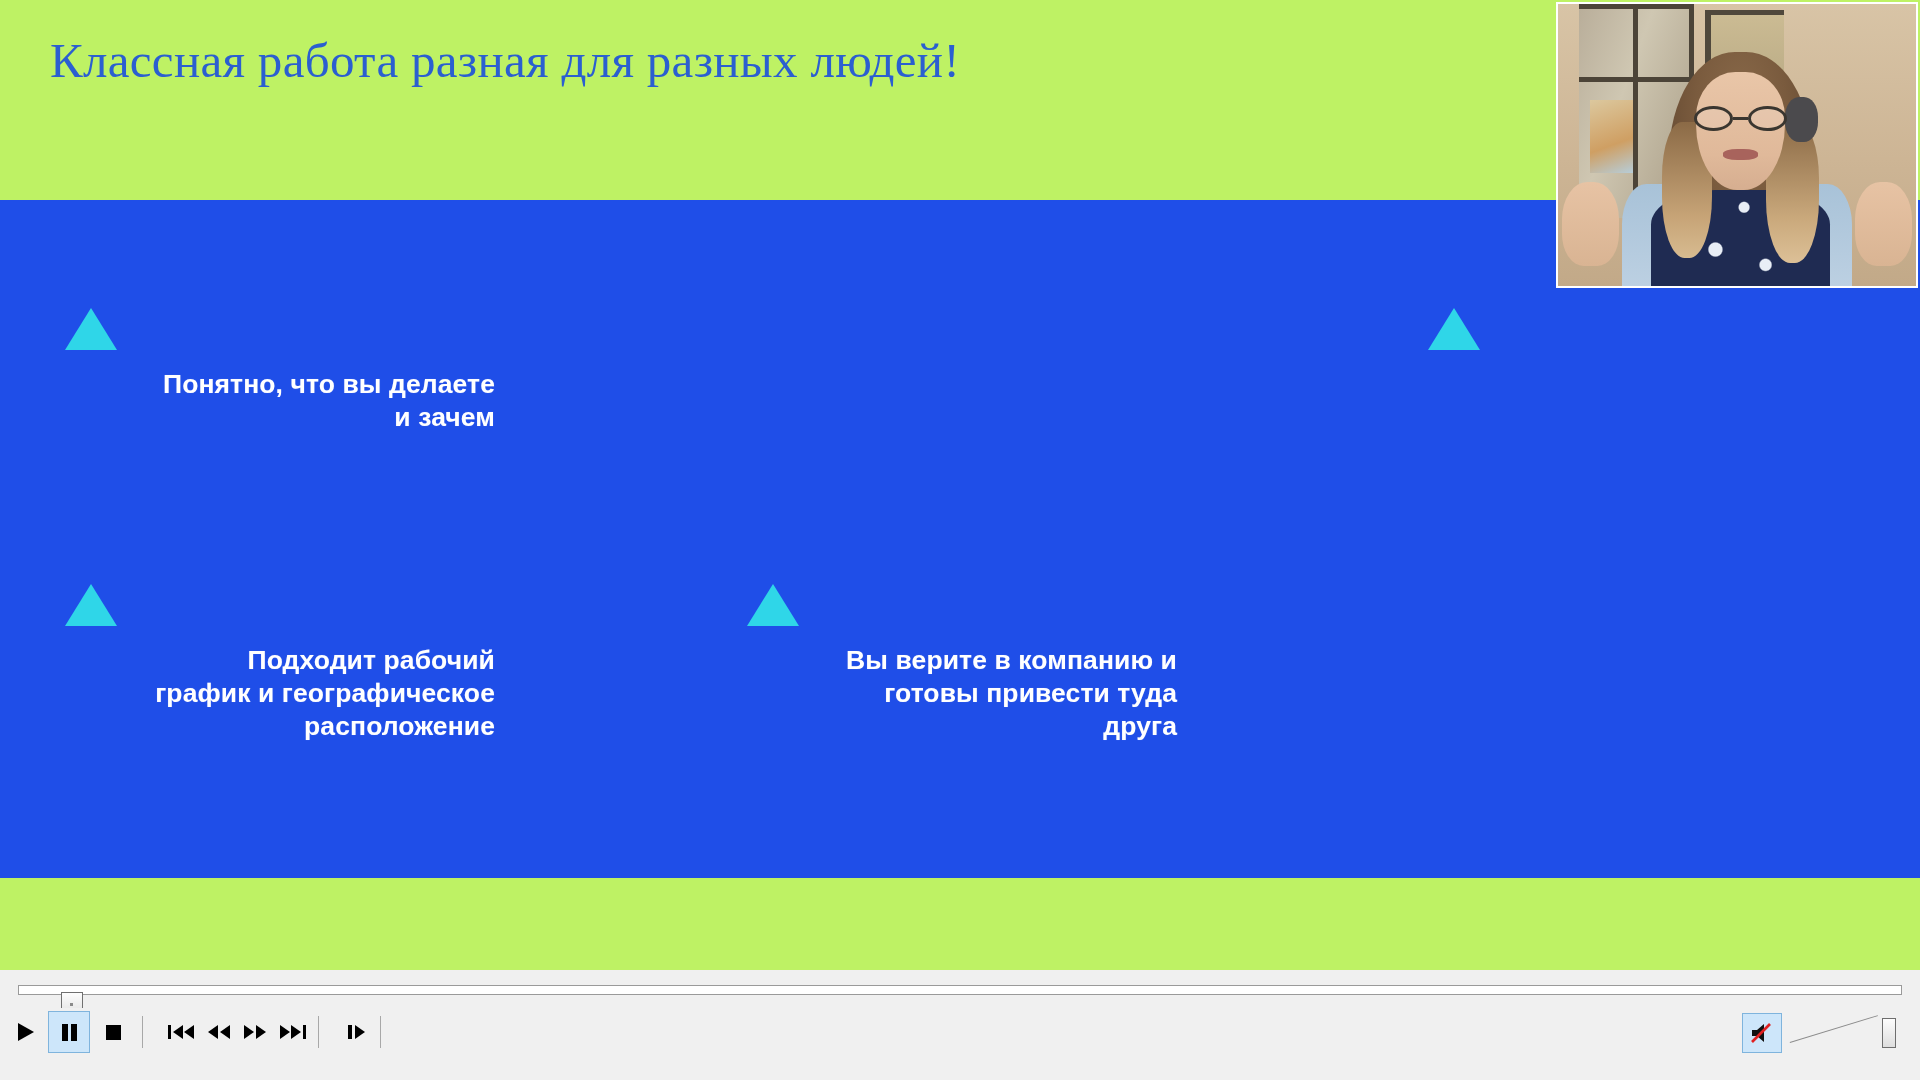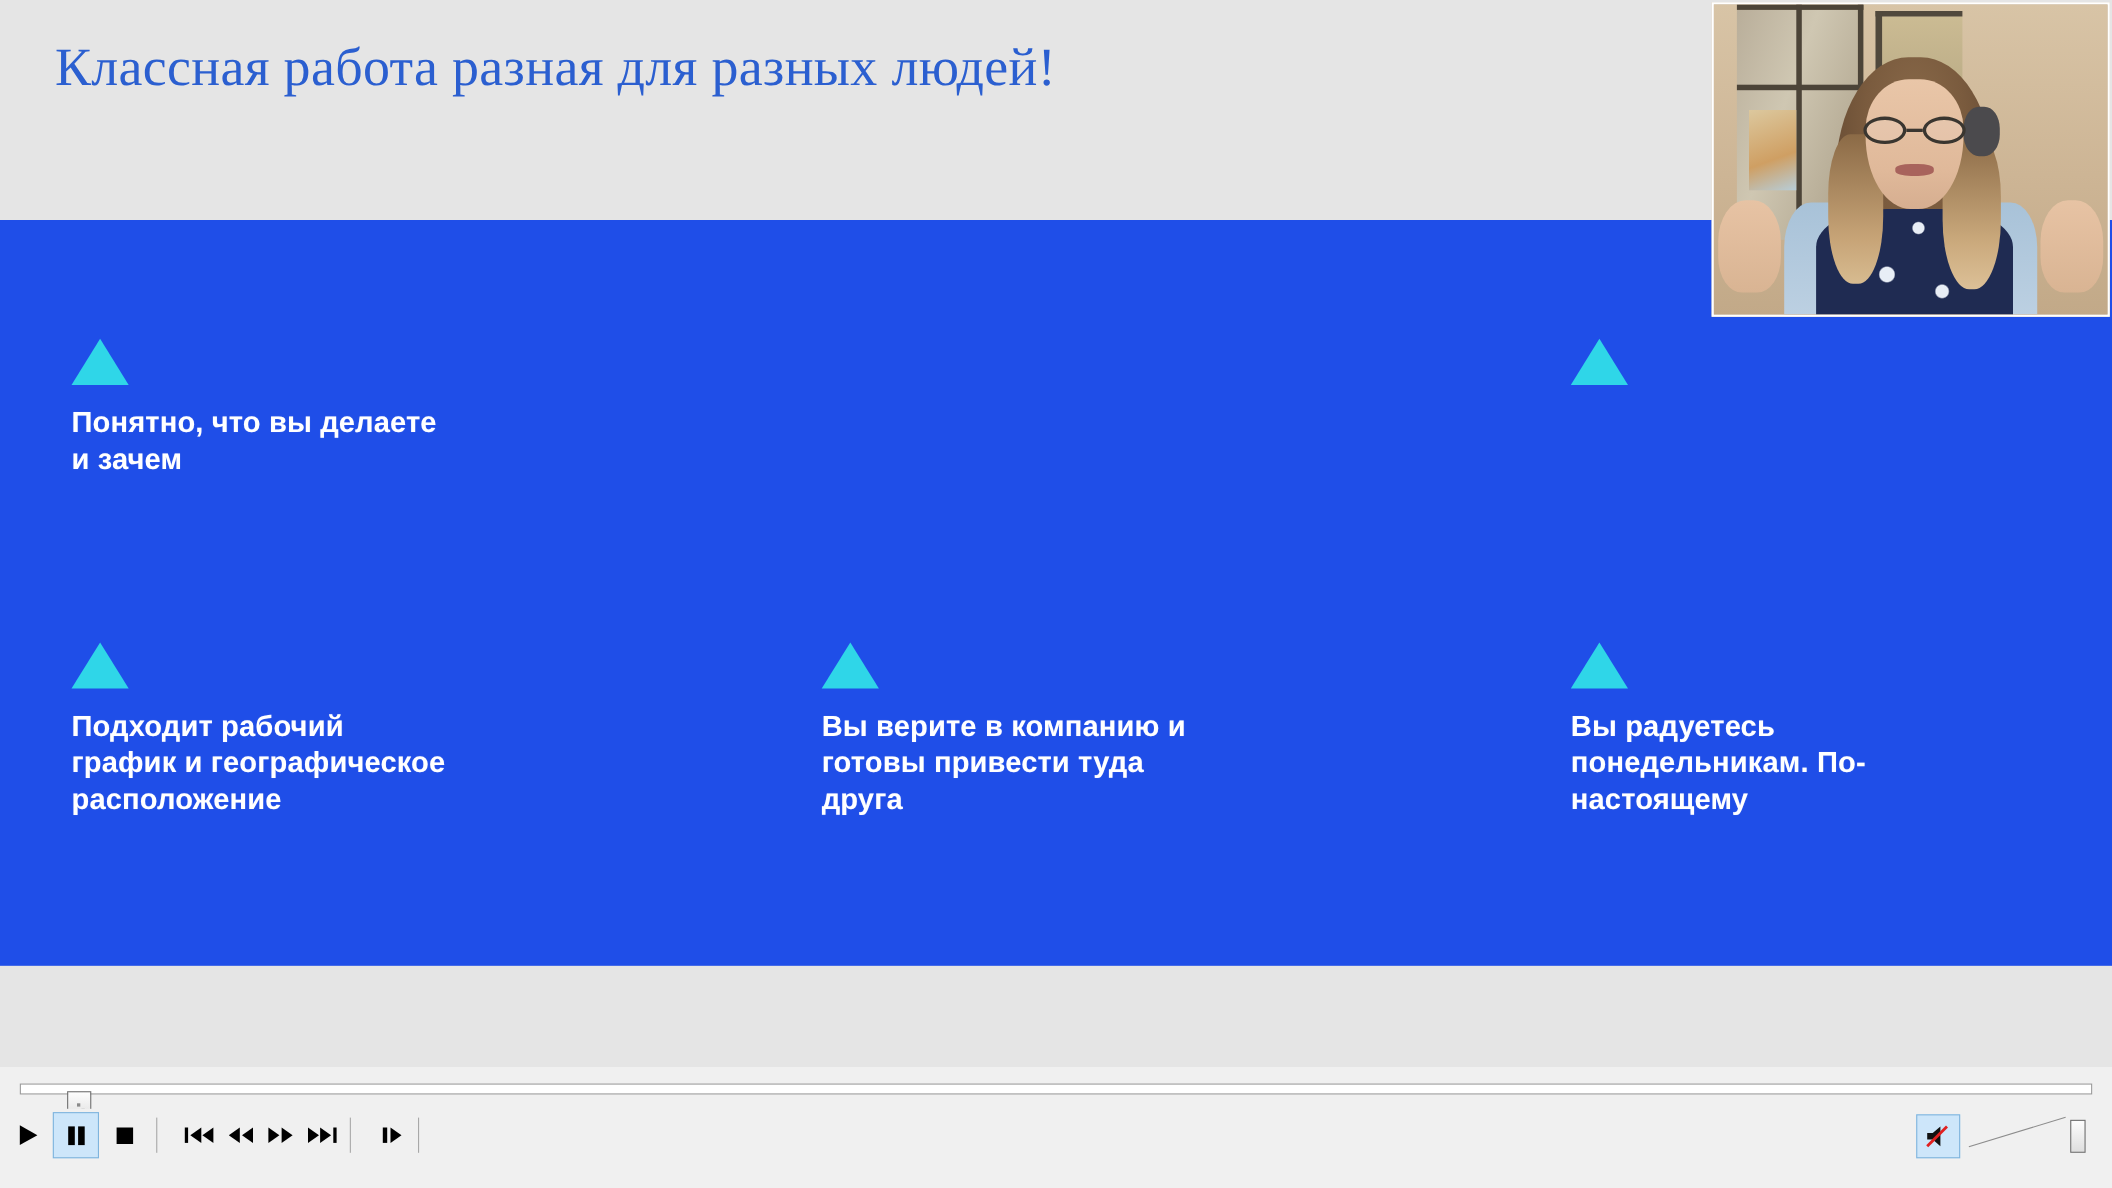--- a/index.html
+++ b/index.html
@@ -3,32 +3,33 @@
 <meta charset="utf-8">
 <style>
   * { margin:0; padding:0; box-sizing:border-box; }
   html,body{ width:1920px; height:1080px; overflow:hidden; background:#fff;
              font-family:"Liberation Sans", sans-serif; }
 
   #app { position:relative; width:1920px; height:1080px; background:#fdfdfd; }
 
   
   #slide { position:absolute; left:0; top:0; width:1920px; height:970px;
-           background:#e5e5e5; overflow:hidden; }
+           background:#bef264; overflow:hidden; }
 
   #slide-title {
     position:absolute; left:50px; top:32px;
     font-family:"Liberation Serif", serif;
     font-size:49px; font-weight:400; color:#2b5fd0;
     letter-spacing:.3px; white-space:nowrap;
   }
 
   #blue-band {
     position:absolute; left:0; top:200px; width:1920px; height:678px;
     background:#1f4ee8;
+    text-align:right;
   }
 
   .cards { position:absolute; left:0; top:0; width:1920px; height:678px; }
 
   .card { position:absolute; width:430px; }
   .card .tri {
     width:0; height:0; border-left:26px solid transparent;
     border-right:26px solid transparent; border-bottom:42px solid #2fd6e8;
     margin-bottom:18px;
   }
@@ -219,26 +220,20 @@
 расположение</div>
         </div>
 
         <div class="card col2 row2">
           <div class="tri"></div>
           <div class="txt">Вы верите в компанию и
 готовы привести туда
 друга</div>
         </div>
 
-        <div class="card col3 row2">
-          <div class="tri"></div>
-          <div class="txt">Вы радуетесь
-понедельникам. По-
-настоящему</div>
-        </div>
 
       </div>
     </div>
 
     <div id="webcam">
       <div class="scene">
         <div class="winframe"></div>
         <div class="winbar"></div>
         <div class="winbar2"></div>
         <div class="poster"></div>

